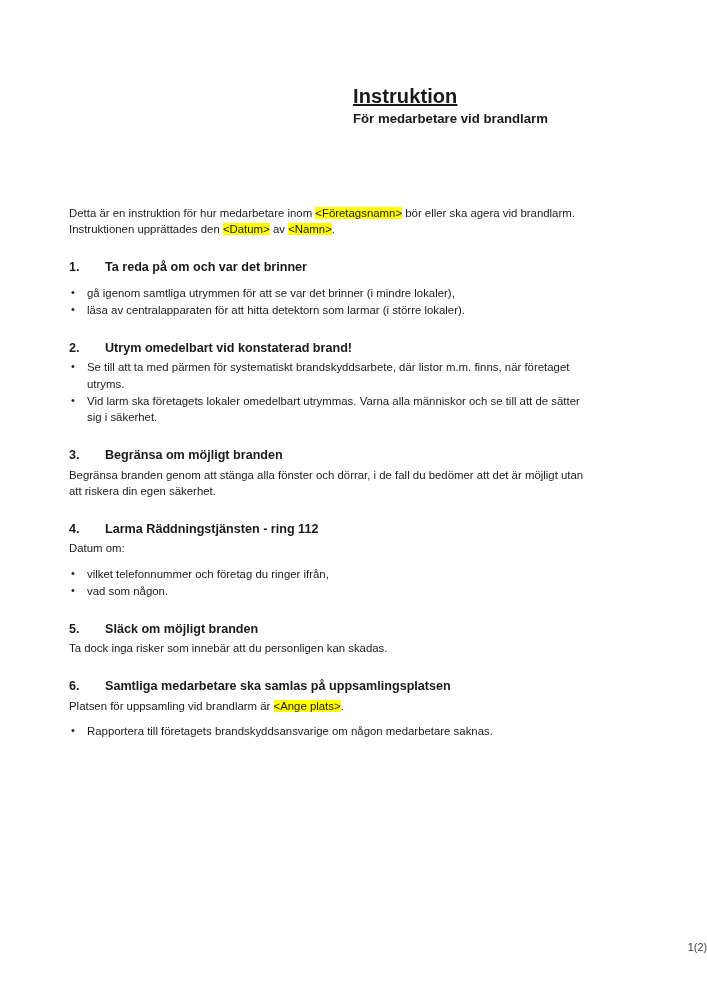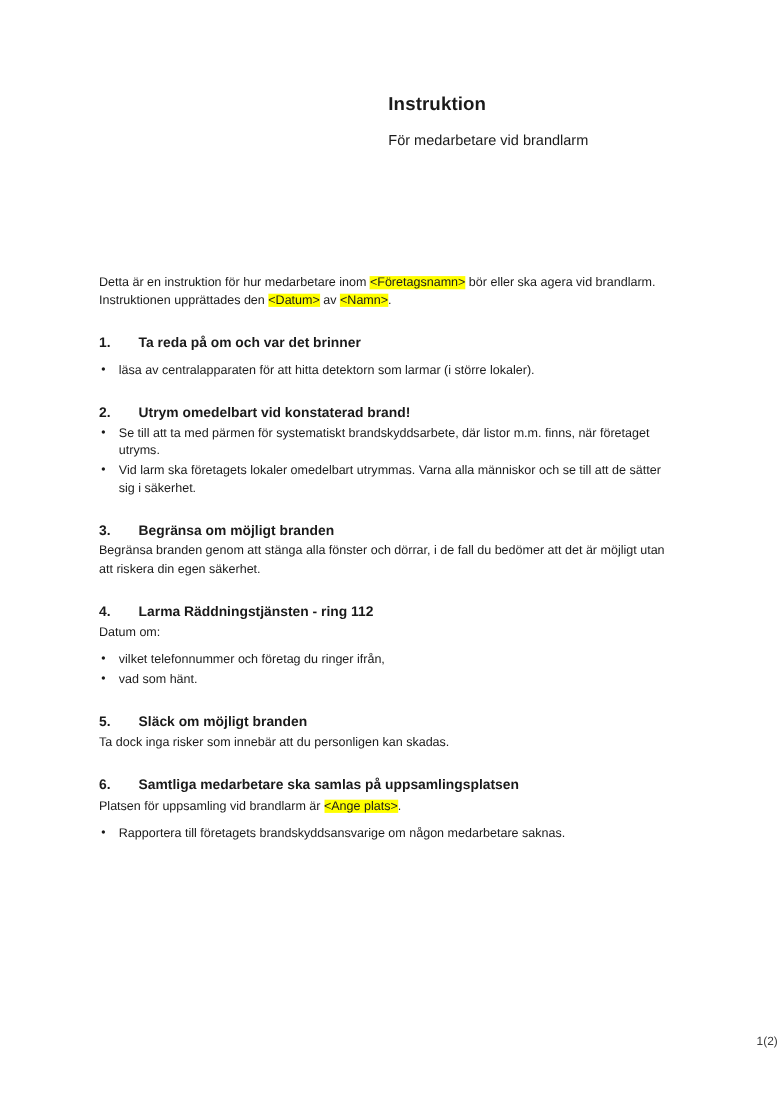--- a/index.html
+++ b/index.html
@@ -19,40 +19,40 @@
   }
 
   
   .title-block {
     position: absolute;
     left: 353px;
     top: 84px;
     width: 300px;
   }
   .doc-title {
-    font-size: 17px;
+    font-size: 20px;
     font-weight: bold;
     line-height: 1.25;
     letter-spacing: 0.1px;
     margin: 0;
+    text-decoration: underline;
   }
   .doc-subtitle {
     font-size: 13.2px;
-    font-weight: normal;
+    font-weight: bold;
     line-height: 1.3;
-    margin: 14px 0 0 0;
+    margin: 1px 0 0 0;
   }
 
   
   .content {
     position: absolute;
-    left: 90px;
+    left: 69px;
     top: 205px;
     width: 528px;
-    margin-top: 44px;
   }
 
   .intro {
     font-size: 11.4px;
     line-height: 1.42;
     margin: 0 0 0 0;
   }
 
   .hl {
     background-color: #ffff00;
@@ -131,20 +131,21 @@
   <div class="content">
 
     <p class="intro"><span>Detta är en instruktion för hur medarbetare inom </span><span class="hl">&lt;Företagsnamn&gt;</span><span> bör eller ska agera vid brandlarm.</span> <span>Instruktionen upprättades den </span><span class="hl">&lt;Datum&gt;</span><span> av </span><span class="hl">&lt;Namn&gt;</span><span>.</span></p>
 
     <div class="section">
       <div class="sec-heading">
         <span class="sec-num">1.</span>
         <span class="sec-title">Ta reda på om och var det brinner</span>
       </div>
       <ul class="bullets">
+        <li>gå igenom samtliga utrymmen för att se var det brinner (i mindre lokaler),</li>
         <li>läsa av centralapparaten för att hitta detektorn som larmar (i större lokaler).</li>
       </ul>
     </div>
 
     <div class="section">
       <div class="sec-heading">
         <span class="sec-num">2.</span>
         <span class="sec-title">Utrym omedelbart vid konstaterad brand!</span>
       </div>
       <ul class="bullets nogap">
@@ -162,21 +163,21 @@
     </div>
 
     <div class="section">
       <div class="sec-heading">
         <span class="sec-num">4.</span>
         <span class="sec-title">Larma Räddningstjänsten - ring 112</span>
       </div>
       <p class="sec-para">Datum om:</p>
       <ul class="bullets">
         <li>vilket telefonnummer och företag du ringer ifrån,</li>
-        <li>vad som hänt.</li>
+        <li>vad som någon.</li>
       </ul>
     </div>
 
     <div class="section">
       <div class="sec-heading">
         <span class="sec-num">5.</span>
         <span class="sec-title">Släck om möjligt branden</span>
       </div>
       <p class="sec-para">Ta dock inga risker som innebär att du personligen kan skadas.</p>
     </div>

